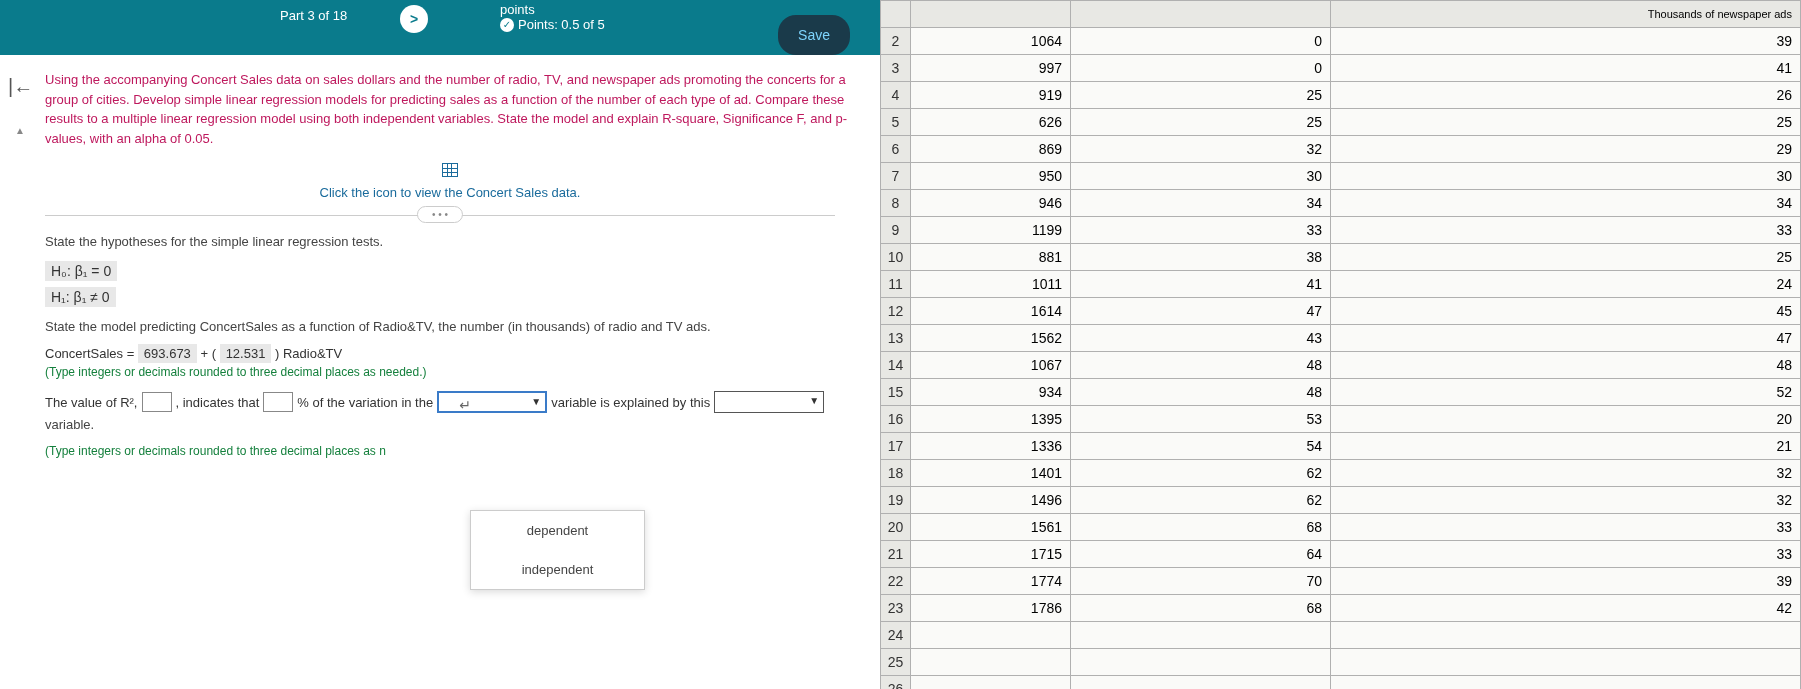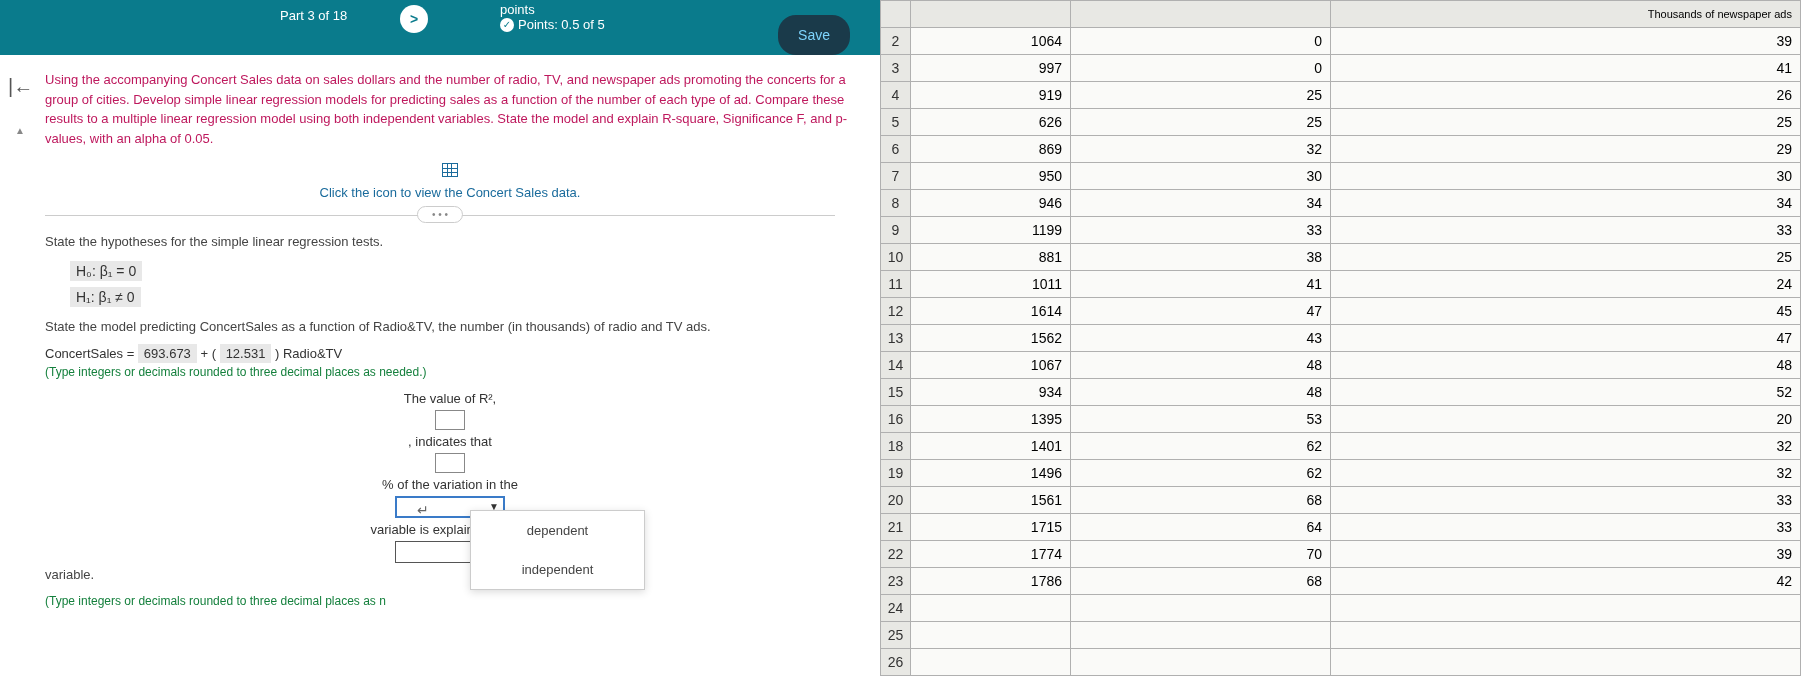--- a/index.html
+++ b/index.html
@@ -15,25 +15,25 @@
 .content { padding: 15px 25px; color: #333; }
 .collapse-btn { position: absolute; left: 8px; top: 75px; font-size: 20px; color: #555; cursor: pointer; }
 .scroll-up { position: absolute; left: 15px; top: 125px; font-size: 10px; color: #888; }
 .question-text { font-size: 13px; line-height: 1.5; color: #be185d; margin-left: 20px; }
 .data-link { color: #1a6b9c; display: flex; align-items: center; gap: 8px; margin: 15px 0 10px 20px; font-size: 13px; cursor: pointer; flex-direction: column; }
 .grid-icon { width: 16px; height: 14px; border: 1px solid #1a6b9c; display: inline-block; background: linear-gradient(#1a6b9c 1px, transparent 1px) 0 4px, linear-gradient(#1a6b9c 1px, transparent 1px) 0 8px, linear-gradient(90deg, #1a6b9c 1px, transparent 1px) 4px 0, linear-gradient(90deg, #1a6b9c 1px, transparent 1px) 8px 0; background-repeat: no-repeat; }
 .hr-line { border: none; border-top: 1px solid #ccc; margin: 15px 20px 18px 20px; position: relative; }
 .ellipsis-btn { position: absolute; left: 50%; top: -10px; transform: translateX(-50%); background: #fff; border: 1px solid #ccc; border-radius: 10px; padding: 2px 14px; font-size: 10px; color: #888; cursor: pointer; }
 .section-text { font-size: 13px; color: #444; margin: 12px 0 12px 20px; }
 .hyp-line { font-size: 14px; margin: 6px 0 6px 20px; }
-.hyp-box { background: #e8e8e8; display: inline-block; padding: 2px 6px; margin-left: 25px; }
+.hyp-box { background: #e8e8e8; display: inline-block; padding: 2px 6px; }
 .eq-line { font-size: 13px; margin: 8px 0 4px 20px; }
 .val-box { background: #e8e8e8; padding: 2px 6px; }
 .instr { font-size: 12px; color: #15803d; margin-left: 20px; }
-.fill-line { font-size: 13px; margin: 12px 0 4px 20px; display: flex; align-items: center; flex-wrap: wrap; gap: 4px; flex-direction: column; }
+.fill-line { font-size: 13px; margin: 12px 0 4px 20px; display: flex; align-items: center; flex-wrap: wrap; gap: 4px; }
 .small-input { width: 30px; height: 20px; border: 1px solid #888; }
 .dd-select { width: 110px; height: 22px; border: 1px solid #555; background: #fff; cursor: pointer; position: relative; }
 .dd-select::after { content: "▼"; position: absolute; right: 4px; top: 3px; font-size: 10px; }
 .dd-select.active { border: 2px solid #3a7bc8; }
 .cursor-hand { position: absolute; font-size: 14px; color: #666; }
 .dropdown-menu { position: absolute; left: 470px; top: 510px; width: 175px; background: #fff; border: 1px solid #ccc; box-shadow: 0 2px 8px rgba(0,0,0,0.15); }
 .dd-item { padding: 12px 20px; font-size: 13px; text-align: center; color: #444; cursor: pointer; }
 .right-panel { flex: 1; background: #fff; overflow: hidden; }
 .sheet { border-collapse: collapse; width: 100%; }
 .sheet td, .sheet th { border: 1px solid #b0b0b0; height: 27px; font-size: 14px; background: #fafaf8; }
@@ -201,20 +201,26 @@
           <td class="c2">48</td>
           <td class="c3">52</td>
         </tr>
         <tr>
           <td class="rownum">16</td>
           <td class="c1">1395</td>
           <td class="c2">53</td>
           <td class="c3">20</td>
         </tr>
         <tr>
+          <td class="rownum">17</td>
+          <td class="c1">1336</td>
+          <td class="c2">54</td>
+          <td class="c3">21</td>
+        </tr>
+        <tr>
           <td class="rownum">18</td>
           <td class="c1">1401</td>
           <td class="c2">62</td>
           <td class="c3">32</td>
         </tr>
         <tr>
           <td class="rownum">19</td>
           <td class="c1">1496</td>
           <td class="c2">62</td>
           <td class="c3">32</td>

